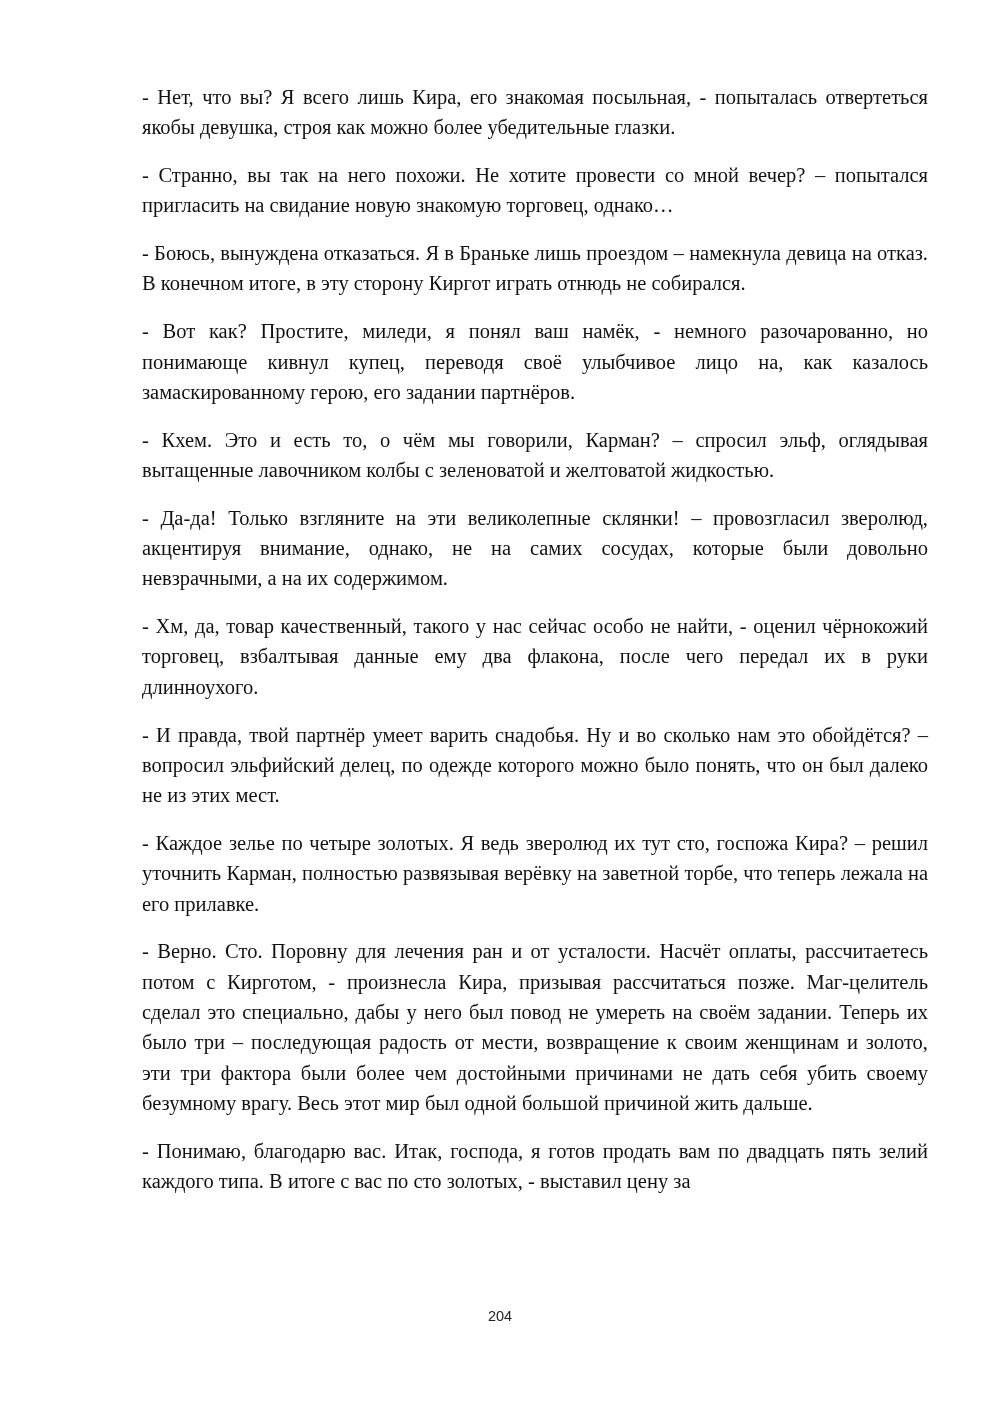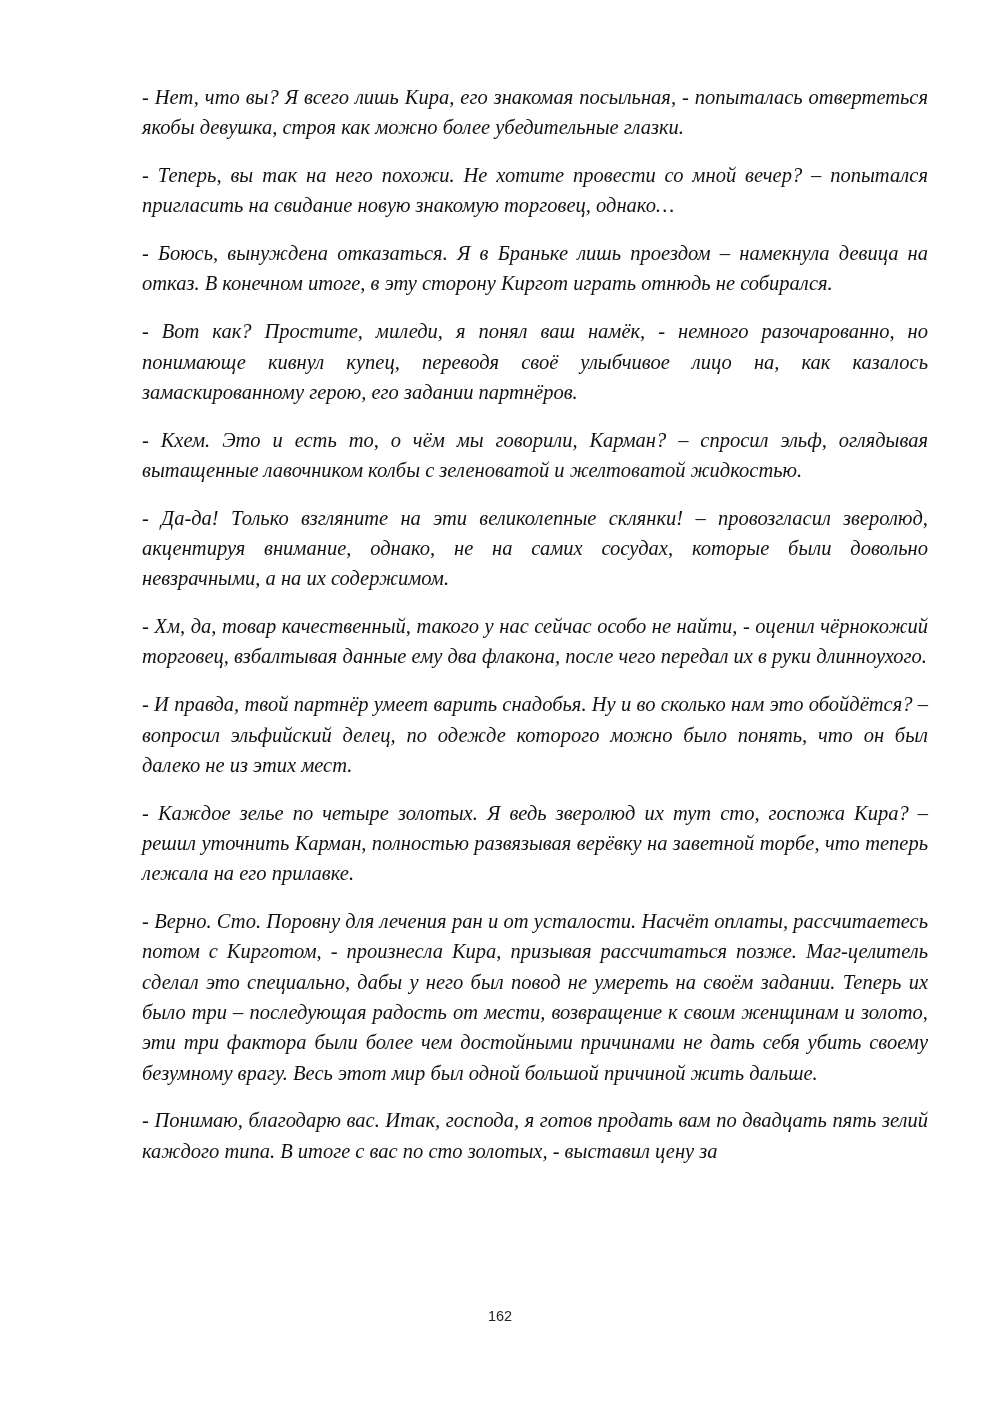--- a/index.html
+++ b/index.html
@@ -21,43 +21,42 @@
       color: #111111;
       font-family: "Liberation Serif", serif;
       font-size: 20.5px;
       line-height: 30.3px;
     }
     .para {
       margin: 0 0 17.5px 0;
       text-align: justify;
       text-align-last: left;
       hyphens: none;
-      font-style: italic;
     }
     .page-number {
       position: absolute;
       left: 0;
       width: 1000px;
       top: 1308px;
       text-align: center;
       font-family: "Liberation Sans", sans-serif;
       font-size: 14.5px;
       color: #222222;
     }
   </style>
 </head>
 <body>
 
 <div class="page">
   <p class="para">- Нет, что вы? Я всего лишь Кира, его знакомая посыльная, - попыталась отвертеться якобы девушка, строя как можно более убедительные глазки.</p>
-  <p class="para">- Теперь, вы так на него похожи. Не хотите провести со мной вечер? – попытался пригласить на свидание новую знакомую торговец, однако…</p>
+  <p class="para">- Странно, вы так на него похожи. Не хотите провести со мной вечер? – попытался пригласить на свидание новую знакомую торговец, однако…</p>
   <p class="para">- Боюсь, вынуждена отказаться. Я в Браньке лишь проездом – намекнула девица на отказ. В конечном итоге, в эту сторону Киргот играть отнюдь не собирался.</p>
   <p class="para">- Вот как? Простите, миледи, я понял ваш намёк, - немного разочарованно, но понимающе кивнул купец, переводя своё улыбчивое лицо на, как казалось замаскированному герою, его задании партнёров.</p>
   <p class="para">- Кхем. Это и есть то, о чём мы говорили, Карман? – спросил эльф, оглядывая вытащенные лавочником колбы с зеленоватой и желтоватой жидкостью.</p>
   <p class="para">- Да-да! Только взгляните на эти великолепные склянки! – провозгласил зверолюд, акцентируя внимание, однако, не на самих сосудах, которые были довольно невзрачными, а на их содержимом.</p>
   <p class="para">- Хм, да, товар качественный, такого у нас сейчас особо не найти, - оценил чёрнокожий торговец, взбалтывая данные ему два флакона, после чего передал их в руки длинноухого.</p>
   <p class="para">- И правда, твой партнёр умеет варить снадобья. Ну и во сколько нам это обойдётся? – вопросил эльфийский делец, по одежде которого можно было понять, что он был далеко не из этих мест.</p>
   <p class="para">- Каждое зелье по четыре золотых. Я ведь зверолюд их тут сто, госпожа Кира? – решил уточнить Карман, полностью развязывая верёвку на заветной торбе, что теперь лежала на его прилавке.</p>
   <p class="para">- Верно. Сто. Поровну для лечения ран и от усталости. Насчёт оплаты, рассчитаетесь потом с Кирготом, - произнесла Кира, призывая рассчитаться позже. Маг-целитель сделал это специально, дабы у него был повод не умереть на своём задании. Теперь их было три – последующая радость от мести, возвращение к своим женщинам и золото, эти три фактора были более чем достойными причинами не дать себя убить своему безумному врагу. Весь этот мир был одной большой причиной жить дальше.</p>
   <p class="para">- Понимаю, благодарю вас. Итак, господа, я готов продать вам по двадцать пять зелий каждого типа. В итоге с вас по сто золотых, - выставил цену за</p>
 </div>
 
-<div class="page-number">162</div>
+<div class="page-number">204</div>
 
 </body></html>

